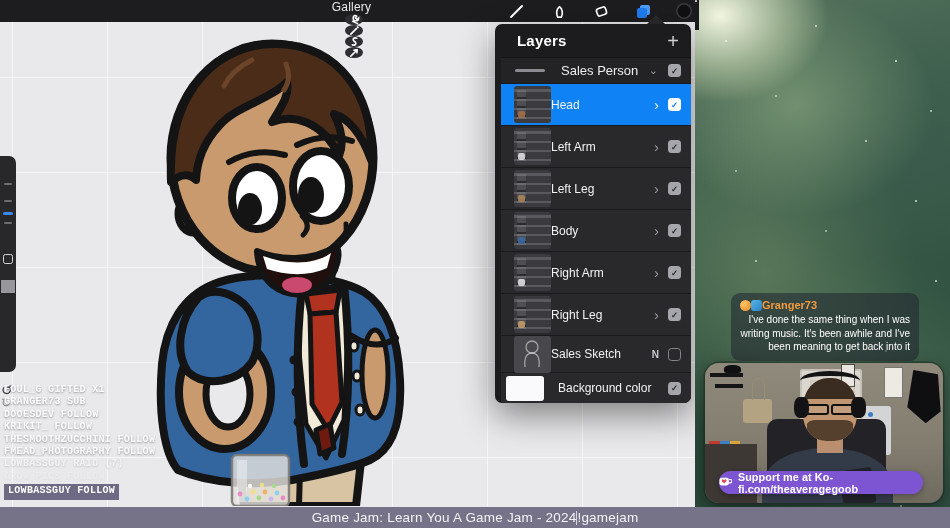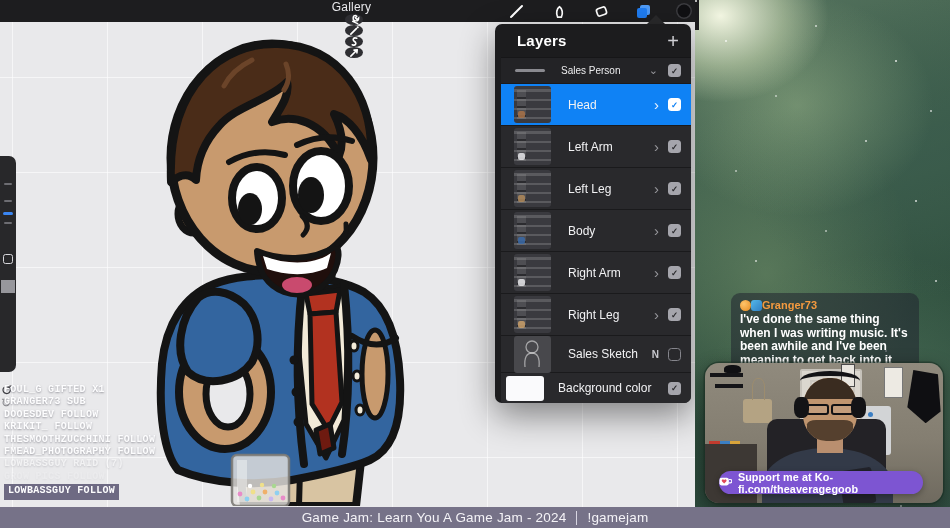--- a/index.html
+++ b/index.html
@@ -42,33 +42,33 @@
   .event-line.hl span { background:#6e6a83; padding:1px 4px 2px 4px; text-shadow:none; display:inline-block; }
 
   
   .panel-pointer { position:absolute; left:646px; top:15px; width:0; height:0; border-left:10px solid transparent; border-right:10px solid transparent; border-bottom:10px solid #2a2a2c; z-index:39; }
   .layers-panel { position:absolute; left:495px; top:24px; width:196px; background:#1c1c1e; border-radius:7px; box-shadow:0 12px 34px rgba(0,0,0,.45); z-index:40; overflow:hidden;padding-left:6px; }
   .lp-header { height:33px; display:flex; align-items:center; justify-content:space-between; padding:0 12px 0 16px; }
   .lp-title { color:#fff; font-size:15px; font-weight:bold; letter-spacing:.2px; }
   .lp-add { color:#cfcfd4; font-size:20px; font-weight:300; line-height:18px; }
   .group-header-row { height:26px; display:flex; align-items:center; background:#232326; border-top:1px solid #161618; }
   .line-thumb { width:30px; height:2.5px; background:#8a8a90; border-radius:2px; margin-left:14px; }
-  .group-name { color:#ececee; font-size:10px; margin-left:16px; flex:1; }
+  .group-name { color:#ececee; font-size:13px; margin-left:16px; flex:1; }
   .chev-down { color:#97979c; font-size:11px; margin-right:10px; }
   .layer-row { height:42px; display:flex; align-items:center; background:#29292c; border-top:1px solid #1a1a1c; position:relative; }
   .layer-row.selected { background:#0f82f5; }
   .thumb { width:37px; height:37px; margin-left:13px; background:#3a3a3f; border-radius:3px; position:relative; overflow:hidden; flex:none;
     background-image:repeating-linear-gradient(to bottom, rgba(255,255,255,.16) 0 2px, transparent 2px 9px); background-position:0 4px; }
   .thumb::before { content:""; position:absolute; left:3px; top:4px; bottom:4px; width:9px; background:repeating-linear-gradient(to bottom, rgba(255,255,255,.10) 0 7px, rgba(0,0,0,.25) 7px 9px); }
   .thumb::after { content:""; position:absolute; left:4px; bottom:5px; width:7px; height:7px; border-radius:2px; background:var(--chip,#8a6a4a); opacity:.85; }
   .thumb.sketch { background:#48484c; }
   .thumb.sketch::before, .thumb.sketch::after { display:none; }
   .thumb.sketch svg { position:absolute; left:5px; top:3px; }
   .swatch-white { width:38px; height:25px; margin-left:5px; background:#fafafc; border-radius:3px; flex:none; }
-  .layer-label { color:#f2f2f4; font-size:12px; margin-left:17px; flex:1; white-space:nowrap; }
+  .layer-label { color:#f2f2f4; font-size:12px; flex:1; white-space:nowrap; }
   .row-right { display:flex; align-items:center; gap:9px; margin-right:10px; }
   .chev { color:#97979c; font-size:15px; line-height:12px; font-weight:400; }
   .layer-row.selected .chev { color:#eaf2ff; }
   .blend-n { color:#c9c9cf; font-size:10px; font-weight:600; }
   .cb { width:13px; height:13px; border-radius:3.5px; background:#a5a5ac; display:flex; align-items:center; justify-content:center; }
   .cb::after { content:"✓"; font-size:8.5px; font-weight:bold; color:#2b2b2e; }
   .layer-row.selected .cb { background:#fff; }
   .layer-row.selected .cb::after { color:#0f82f5; }
   .cb.unchecked { background:transparent; border:1.5px solid #85858c; }
   .cb.unchecked::after { content:""; }
@@ -93,21 +93,21 @@
       60px 260px 0 rgba(255,255,255,.7), 240px 280px 0 rgba(255,255,255,.75), 100px 320px 0 rgba(255,255,255,.5),
       190px 350px 0 rgba(255,255,255,.7), 30px 390px 0 rgba(255,255,255,.6), 150px 430px 0 rgba(255,255,255,.65),
       230px 460px 0 rgba(255,255,255,.7), 70px 480px 0 rgba(255,255,255,.55), 205px 505px 0 rgba(255,255,255,.6); }
 
   .chat-bubble { position:absolute; left:36px; top:293px; width:188px; background:rgba(32,37,48,.55); border-radius:9px; padding:6px 9px 7px 9px; z-index:5; }
   .chat-head { display:flex; align-items:center; gap:0; margin-bottom:2px; }
   .badge { width:11px; height:11px; border-radius:3px; flex:none; }
   .badge.gift { background:radial-gradient(circle at 35% 35%, #ffc46a, #e78a1f); border-radius:50%; }
   .badge.sub { background:linear-gradient(135deg,#54b7e8,#2f7fc4); }
   .chat-user { color:#f49a3f; font-size:11px; font-weight:bold; }
-  .chat-text { color:#fff; font-size:12px; font-weight:700; line-height:13.5px; }
+  .chat-text { color:#fff; font-size:10px; font-weight:400; line-height:13.5px;text-align:right; }
 
   
   .webcam { position:absolute; left:10px; top:363px; width:238px; height:140px; border-radius:14px; overflow:hidden;
     background:linear-gradient(180deg,#908a7d 0%,#847e71 55%,#6f6a5f 100%);
     box-shadow:0 0 0 1.5px rgba(25,45,35,.55), 0 5px 18px rgba(0,0,0,.45); z-index:6; }
   .wc-door { position:absolute; left:40%; top:4%; width:26%; height:90%; background:#dbd7cf; border:2px solid #c6c2ba; border-radius:2px; }
   .wc-door::before { content:""; position:absolute; left:14%; top:8%; width:70%; height:36%; border:2px solid #cdc9c1; }
   .wc-door::after { content:""; position:absolute; left:14%; top:52%; width:70%; height:40%; border:2px solid #cdc9c1; }
   .wc-poster-a { position:absolute; left:57%; top:1%; width:6%; height:16%; background:#e9e6df; border:1px solid #4a4a4a; }
   .wc-poster-b { position:absolute; right:17%; top:3%; width:8%; height:22%; background:#edeae3; border:1px solid #777; }
@@ -130,21 +130,21 @@
   .wc-glasses { position:absolute; left:42.5%; top:29%; width:20%; height:8.5%; display:flex; gap:2px; z-index:3; }
   .wc-glasses i { flex:1; border:2px solid #121215; border-radius:3px; background:rgba(220,220,225,.12); }
   .wc-band { position:absolute; left:40%; top:6%; width:25%; height:14%; border-top:5px solid #131316; border-radius:50% 50% 0 0; z-index:3; }
   .wc-cupL { position:absolute; left:37.5%; top:24%; width:6%; height:15%; background:#131316; border-radius:40%; z-index:3; }
   .wc-cupR { position:absolute; left:61.5%; top:24%; width:6%; height:15%; background:#131316; border-radius:40%; z-index:3; }
   .wc-phone { position:absolute; left:57%; top:76%; width:14%; height:26%; background:#22232a; border-radius:3px; transform:rotate(-9deg); z-index:4; }
   .kofi-pill { position:absolute; left:14px; bottom:9px; width:204px; height:23px; background:#7d55d2; border-radius:12px; display:flex; align-items:center; justify-content:center; gap:6px; z-index:5; box-shadow:0 2px 6px rgba(0,0,0,.3); }
   .kofi-text { color:#fff; font-size:10.8px; font-weight:bold; letter-spacing:.1px; }
 
   
-  .statusbar { position:absolute; left:0; top:507px; width:950px; height:21px; background:#767288; z-index:50; display:flex; align-items:center; justify-content:center; gap:10px; }
+  .statusbar { position:absolute; left:0; top:507px; width:950px; height:21px; background:#767288; z-index:50; display:flex; align-items:center; justify-content:center; }
   .sb-text { color:#f4f3f7; font-size:13.5px; letter-spacing:.2px; }
   .sb-div { width:1px; height:14px; background:#d8d6e2; }
 </style>
 </head>
 <body>
 
 <div class="stage">
 
   <div class="left-region">
 

